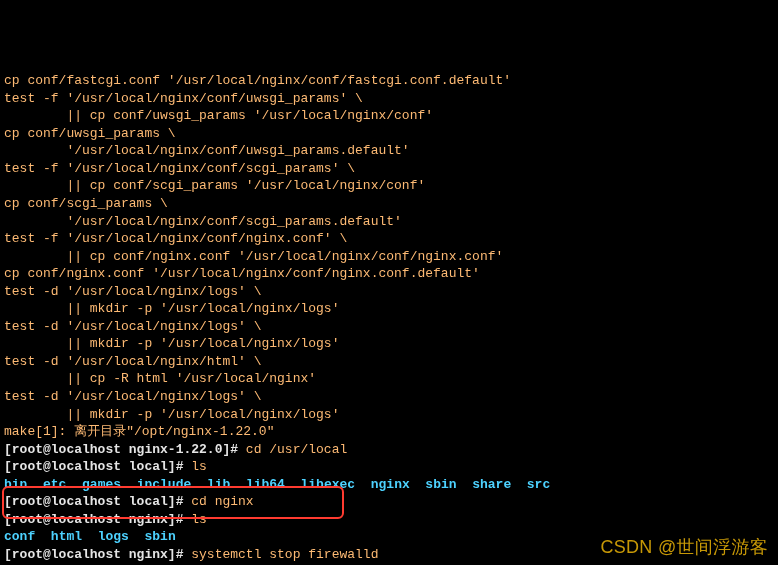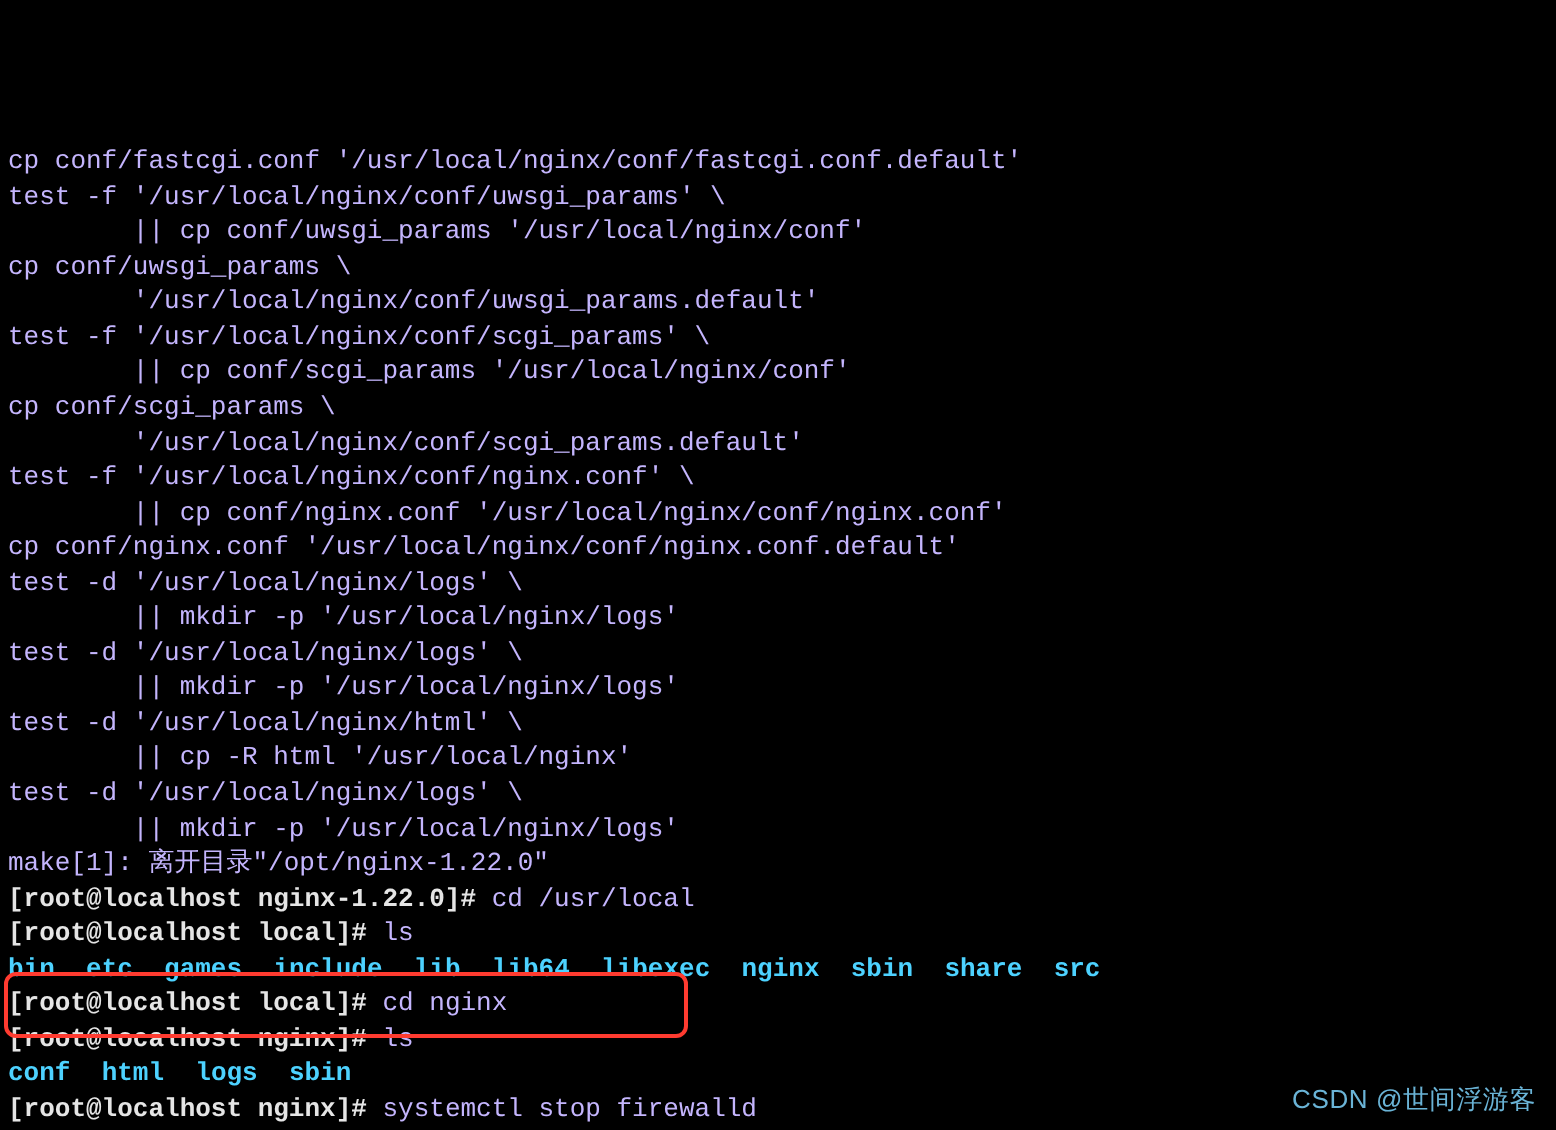--- a/index.html
+++ b/index.html
@@ -12,38 +12,38 @@
       width: 778px;
       height: 565px;
       padding: 2px 4px;
       white-space: pre;
       overflow: hidden;
       position: relative;
     }
     .line { display: block; }
     .prompt-orange { color: #e5e5e5; font-weight: bold; }
     .cyan { color: #4dd2ff; font-weight: bold; }
-    .white { color: #c4b5fd; }
+    .white { color: #fdba74; }
     .highlight-box {
       position: absolute;
       border: 2px solid #ff3b30;
       border-radius: 6px;
       left: 2px;
       top: 486px;
       width: 342px;
       height: 33px;
       pointer-events: none;
     }
     .watermark {
       position: absolute;
       bottom: 6px;
       right: 10px;
       font-family: "Microsoft YaHei", sans-serif;
-      font-size: 13px;
-      color: #7dd3fc;
+      font-size: 18px;
+      color: #eab308;
       opacity: 0.85;
       letter-spacing: 0.3px;
     }
   </style>
 </head>
 <body>
 
 
 
 <div id="terminal"><div class="line"><span class="white">cp conf/fastcgi.conf '/usr/local/nginx/conf/fastcgi.conf.default'</span></div><div class="line"><span class="white">test -f '/usr/local/nginx/conf/uwsgi_params' \</span></div><div class="line"><span class="white">        || cp conf/uwsgi_params '/usr/local/nginx/conf'</span></div><div class="line"><span class="white">cp conf/uwsgi_params \</span></div><div class="line"><span class="white">        '/usr/local/nginx/conf/uwsgi_params.default'</span></div><div class="line"><span class="white">test -f '/usr/local/nginx/conf/scgi_params' \</span></div><div class="line"><span class="white">        || cp conf/scgi_params '/usr/local/nginx/conf'</span></div><div class="line"><span class="white">cp conf/scgi_params \</span></div><div class="line"><span class="white">        '/usr/local/nginx/conf/scgi_params.default'</span></div><div class="line"><span class="white">test -f '/usr/local/nginx/conf/nginx.conf' \</span></div><div class="line"><span class="white">        || cp conf/nginx.conf '/usr/local/nginx/conf/nginx.conf'</span></div><div class="line"><span class="white">cp conf/nginx.conf '/usr/local/nginx/conf/nginx.conf.default'</span></div><div class="line"><span class="white">test -d '/usr/local/nginx/logs' \</span></div><div class="line"><span class="white">        || mkdir -p '/usr/local/nginx/logs'</span></div><div class="line"><span class="white">test -d '/usr/local/nginx/logs' \</span></div><div class="line"><span class="white">        || mkdir -p '/usr/local/nginx/logs'</span></div><div class="line"><span class="white">test -d '/usr/local/nginx/html' \</span></div><div class="line"><span class="white">        || cp -R html '/usr/local/nginx'</span></div><div class="line"><span class="white">test -d '/usr/local/nginx/logs' \</span></div><div class="line"><span class="white">        || mkdir -p '/usr/local/nginx/logs'</span></div><div class="line"><span class="white">make[1]: 离开目录"/opt/nginx-1.22.0"</span></div><div class="line"><span class="prompt-orange">[root@localhost nginx-1.22.0]#</span><span class="white"> cd /usr/local</span></div><div class="line"><span class="prompt-orange">[root@localhost local]#</span><span class="white"> ls</span></div><div class="line"><span class="cyan">bin</span><span class="white">  </span><span class="cyan">etc</span><span class="white">  </span><span class="cyan">games</span><span class="white">  </span><span class="cyan">include</span><span class="white">  </span><span class="cyan">lib</span><span class="white">  </span><span class="cyan">lib64</span><span class="white">  </span><span class="cyan">libexec</span><span class="white">  </span><span class="cyan">nginx</span><span class="white">  </span><span class="cyan">sbin</span><span class="white">  </span><span class="cyan">share</span><span class="white">  </span><span class="cyan">src</span></div><div class="line"><span class="prompt-orange">[root@localhost local]#</span><span class="white"> cd nginx</span></div><div class="line"><span class="prompt-orange">[root@localhost nginx]#</span><span class="white"> ls</span></div><div class="line"><span class="cyan">conf</span><span class="white">  </span><span class="cyan">html</span><span class="white">  </span><span class="cyan">logs</span><span class="white">  </span><span class="cyan">sbin</span></div><div class="line"><span class="prompt-orange">[root@localhost nginx]#</span><span class="white"> systemctl stop firewalld</span></div><div class="line"><span class="prompt-orange">[root@localhost nginx]#</span><span class="white"> </span></div></div>

